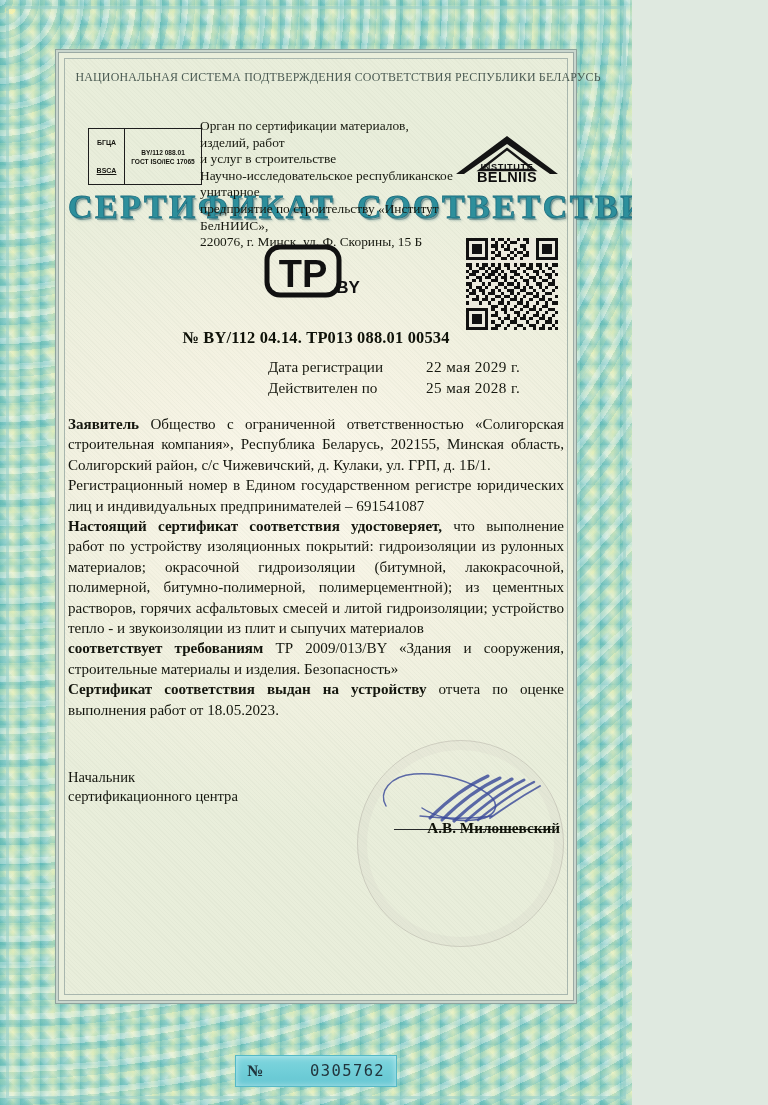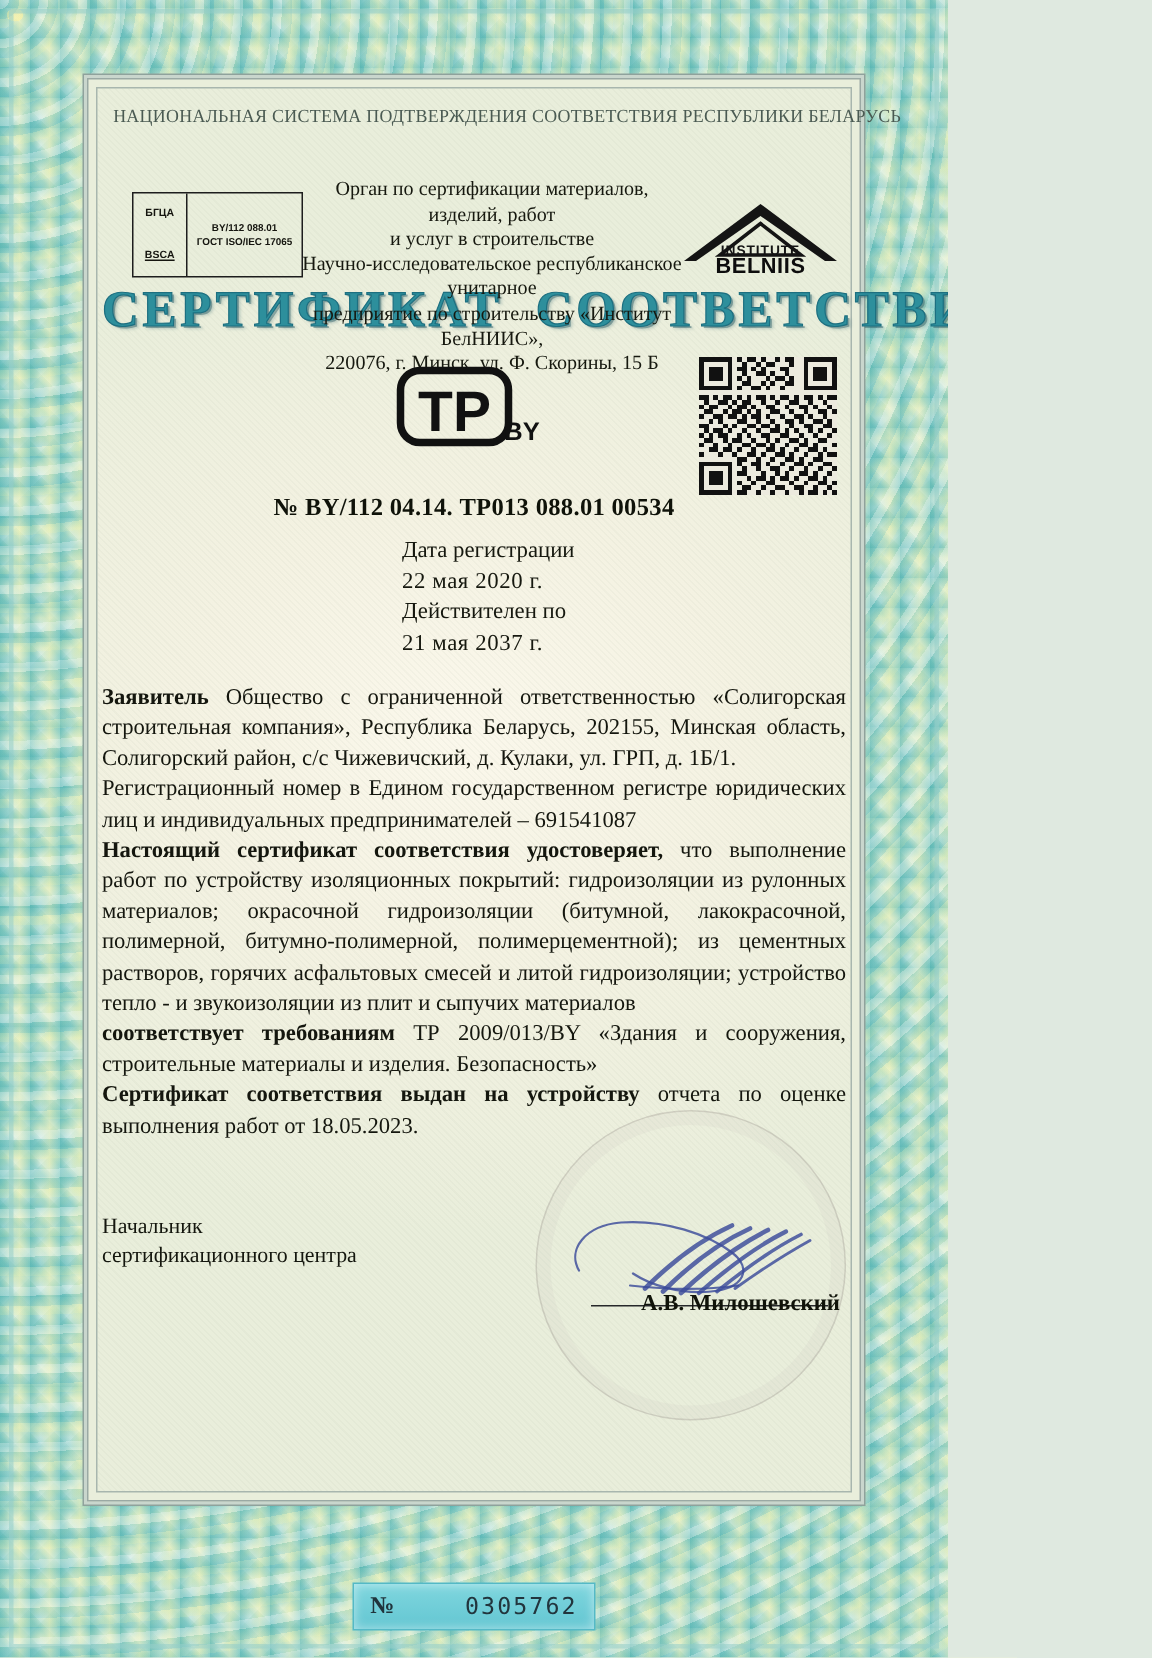--- a/index.html
+++ b/index.html
@@ -83,21 +83,21 @@
     width:35px;border-right:1.4px solid #1d1d1d;
     display:flex;flex-direction:column;justify-content:space-around;align-items:center;
   }
   .accred-l span{font-size:7px;font-weight:bold;color:#15150f;font-family:"Liberation Sans",sans-serif;}
   .accred-l span.u{text-decoration:underline;}
   .accred-r{
     flex:1;display:flex;flex-direction:column;justify-content:center;align-items:center;gap:2px;
   }
   .accred-r span{font-size:6.6px;font-weight:bold;color:#15150f;font-family:"Liberation Sans",sans-serif;white-space:nowrap;}
   .org-lines{
-    position:absolute;left:132px;right:108px;top:28px;text-align:center;
+    position:absolute;left:132px;right:108px;top:28px;text-align:left;
     font-size:13.4px;line-height:16.6px;color:#16180f;
   }
   .belniis{position:absolute;right:4px;top:44px;width:106px;height:50px;}
   .belniis svg{display:block;}
 
   
   .title{
     text-align:center;margin-top:14px;
     font-size:34px;font-weight:bold;letter-spacing:2.5px;
     color:#2d8f9c;
@@ -114,21 +114,21 @@
   .tpmark{position:absolute;left:50%;transform:translateX(-50%);top:4px;}
   .qr{position:absolute;right:6px;top:0px;width:92px;height:92px;}
   .qr svg{display:block;}
 
   
   .reg-lines{text-align:center;margin-top:2px;}
   .reg-1{font-size:15.4px;color:#16180f;}
   .reg-2{font-size:16.4px;font-weight:bold;color:#0f1209;margin-top:1px;letter-spacing:.2px;}
 
   .dates{margin:9px 0 0 0;padding-left:200px;font-size:15.2px;color:#16180f;}
-  .dates .row{display:flex;align-items:baseline;line-height:20.5px;flex-direction:column;}
+  .dates .row{display:flex;align-items:baseline;line-height:20.5px;}
   .dates .lbl{width:158px;}
   .dates .val{font-weight:normal;letter-spacing:.4px;}
 
   
   .body-text{
     margin-top:16px;font-size:15.1px;line-height:20.4px;
     color:#14160e;text-align:justify;text-justify:inter-word;
     hyphens:none;
   }
   .body-text p{margin:0;}
@@ -451,25 +451,25 @@
       </div>
     </div>
 
     <div class="reg-lines">
       <div class="reg-2">№ BY/112 04.14. ТР013 088.01 00534</div>
     </div>
 
     <div class="dates">
       <div class="row">
         <div class="lbl">Дата регистрации</div>
-        <div class="val">22 мая 2020 г.</div>
+        <div class="val">22 мая 2029 г.</div>
       </div>
       <div class="row">
         <div class="lbl">Действителен по</div>
-        <div class="val">21 мая 2037 г.</div>
+        <div class="val">25 мая 2028 г.</div>
       </div>
     </div>
 
     <div class="body-text">
       <p><span class="b">Заявитель</span><span> Общество с ограниченной ответственностью «Солигорская строительная компания», Республика Беларусь, 202155, Минская область, Солигорский район, с/с Чижевичский, д. Кулаки, ул. ГРП, д. 1Б/1.</span></p>
       <p><span>Регистрационный номер в Едином государственном регистре юридических лиц и индивидуальных предпринимателей – 691541087</span></p>
       <p><span class="b">Настоящий сертификат соответствия удостоверяет,</span><span> что выполнение работ по устройству изоляционных покрытий: гидроизоляции из рулонных материалов; окрасочной гидроизоляции (битумной, лакокрасочной, полимерной, битумно-полимерной, полимерцементной); из цементных растворов, горячих асфальтовых смесей и литой гидроизоляции; устройство тепло - и звукоизоляции из плит и сыпучих материалов</span></p>
       <p><span class="b">соответствует требованиям</span><span> ТР 2009/013/BY «Здания и сооружения, строительные материалы и изделия. Безопасность»</span></p>
       <p><span class="b">Сертификат соответствия выдан на устройству</span><span> отчета по оценке выполнения работ от 18.05.2023.</span></p>
     </div>

